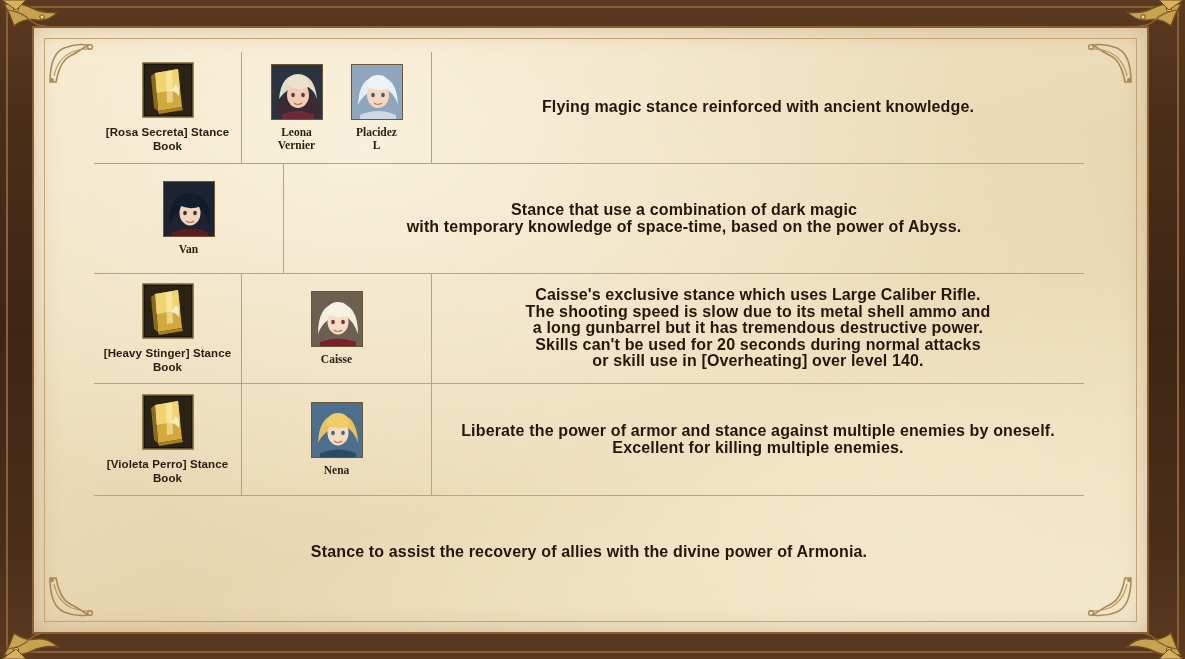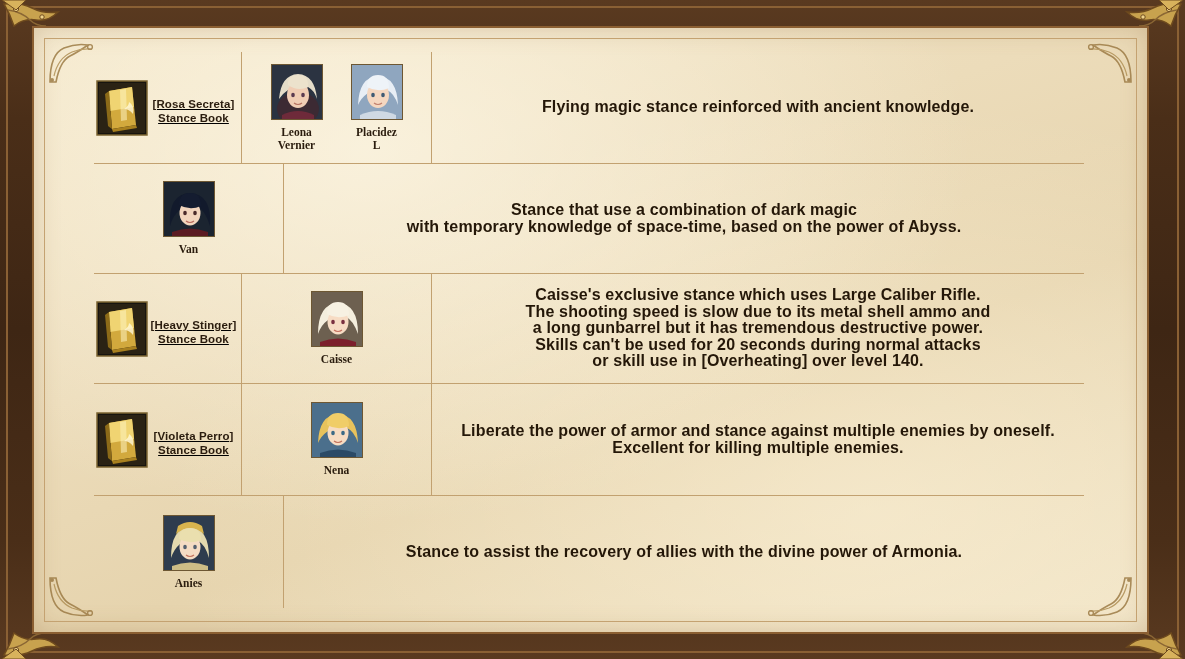--- a/index.html
+++ b/index.html
@@ -89,26 +89,25 @@
     border-bottom: 1px solid #c2a170;
     box-sizing: border-box;
   }
   .row:last-child { border-bottom: none; }
 
   .cell-book {
     width: 148px;
     flex: 0 0 148px;
     border-right: 1px solid #c2a170;
     display: flex;
-    flex-direction: row;
+    flex-direction: column;
     align-items: center;
     justify-content: center;
     padding: 8px 2px;
     box-sizing: border-box;
-    text-decoration: underline;
   }
   .cell-chars {
     width: 190px;
     flex: 0 0 190px;
     border-right: 1px solid #c2a170;
     display: flex;
     flex-direction: row;
     align-items: center;
     justify-content: center;
     gap: 18px;
@@ -410,38 +409,20 @@
             <span class="char-name">Nena</span>
           </div>
         </div>
         <div class="cell-desc">
           <span class="desc">Liberate the power of armor and stance against multiple enemies by oneself.
 Excellent for killing multiple enemies.</span>
         </div>
       </div>
 
       <div class="row" style="height:112px;">
-        <div class="cell-chars">
-          <div class="char">
-            <span class="portrait">
-              <svg width="52" height="56" viewBox="0 0 52 56">
-                <rect width="52" height="56" fill="#2e3c4e"></rect>
-                <path d="M7 42 q0 -30 19 -31 q19 1 19 31 q-4 -14 -11 -17 q-9 6 -18 3 q-6 5 -9 14 Z" fill="#e3d9ae"></path>
-                <path d="M12 18 q14 -12 28 0 l-2 -8 q-12 -8 -24 0 Z" fill="#d8b44e"></path>
-                <ellipse cx="26" cy="31" rx="10.5" ry="12.5" fill="#f5dcc4"></ellipse>
-                <path d="M15 23 q11 6 22 1 q0 -12 -11 -12 q-11 0 -11 11 Z" fill="#eadfae"></path>
-                <ellipse cx="21" cy="31" rx="1.8" ry="2.2" fill="#55606f"></ellipse>
-                <ellipse cx="31" cy="31" rx="1.8" ry="2.2" fill="#55606f"></ellipse>
-                <path d="M22 39 q4 3 8 0" stroke="#c2705c" stroke-width="1.2" fill="none"></path>
-                <path d="M8 50 q18 -7 36 0 l0 6 l-36 0 Z" fill="#cdbd86"></path>
-              </svg>
-            </span>
-            <span class="char-name">Anies</span>
-          </div>
-        </div>
         <div class="cell-desc">
           <span class="desc">Stance to assist the recovery of allies with the divine power of Armonia.</span>
         </div>
       </div>
 
     </div>
   </div>
 </div>
 
 </body></html>

